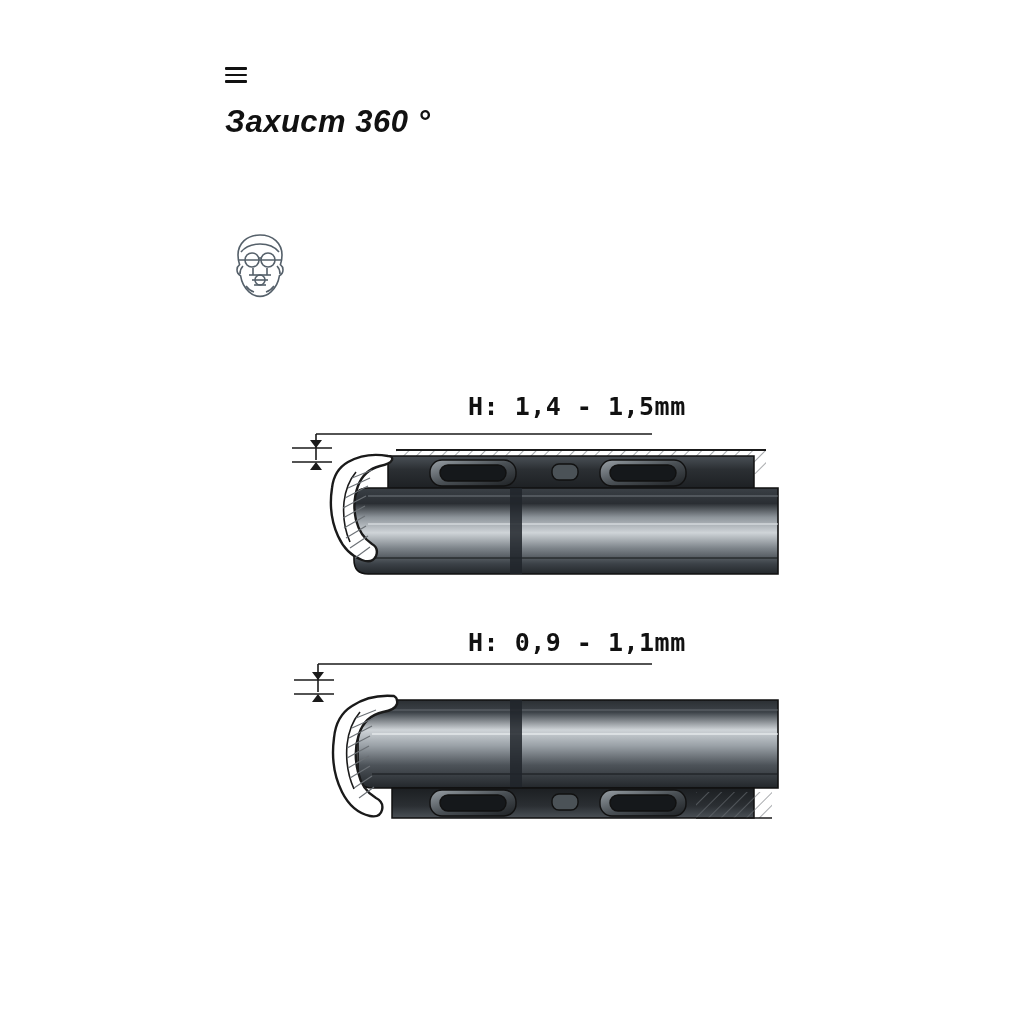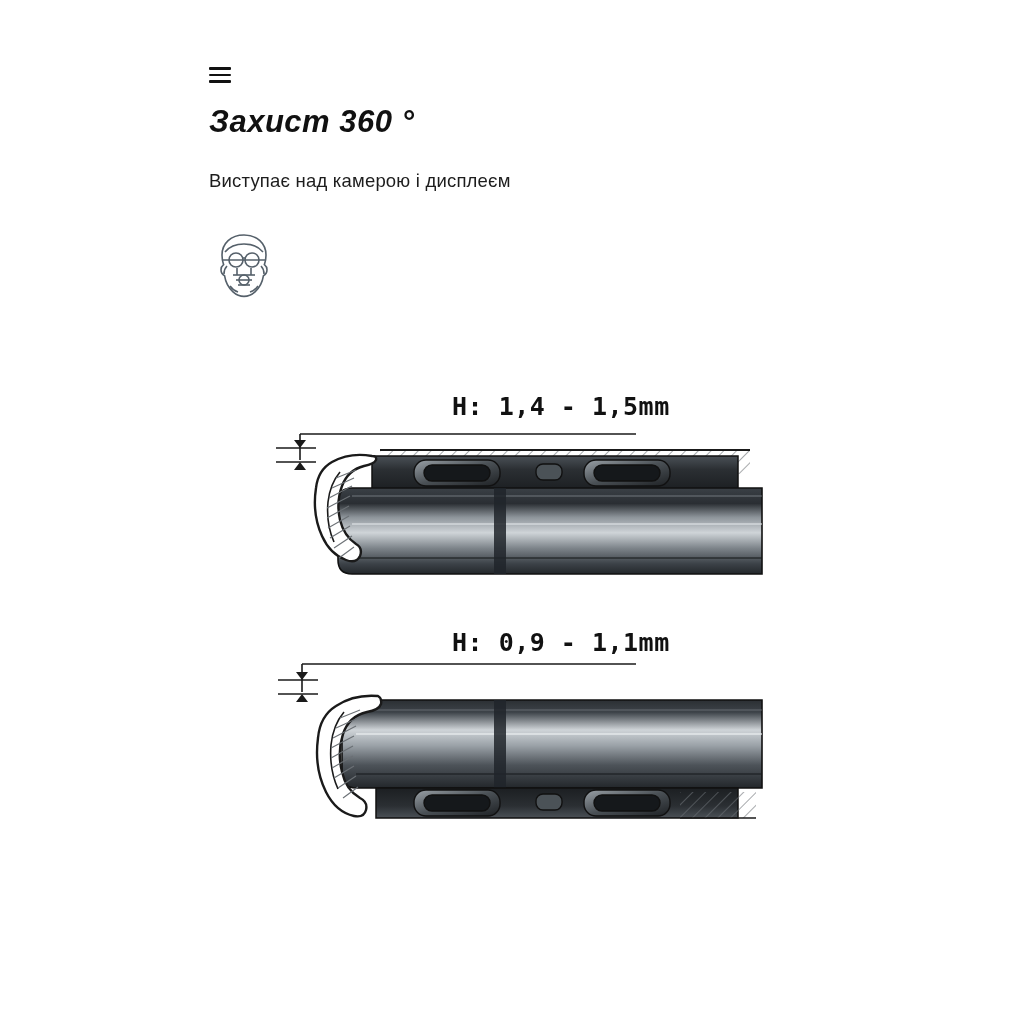--- a/index.html
+++ b/index.html
@@ -12,20 +12,21 @@
     height: 1024px;
     font-family: "Liberation Sans", sans-serif;
     color: #1a1a1a;
     overflow: hidden;
     position: relative;
   }
   .page {
     position: relative;
     width: 1004px;
     height: 1024px;
+    margin-left: 16px;
   }
 
   
   .menu-icon {
     position: absolute;
     left: 209px;
     top: 62px;
     width: 26px;
     height: 26px;
     display: flex;
@@ -100,21 +101,20 @@
 <div class="page">
 
   <div class="menu-icon">
     <span></span>
     <span></span>
     <span></span>
   </div>
 
   <div class="title">Захист 360 °</div>
 
-  <div class="subtitle">Виступає над камерою і дисплеєм</div>
 
   <div class="badge-icon">
     <svg width="82" height="82" viewBox="0 0 82 82" fill="none" stroke="#55606a" stroke-width="1.6">
       <path d="M41 7c-13 0-22 8.5-22 20 0 4 .6 7 1.6 9.6-1.6 1.2-2.6 3-2.6 5.2 0 2.6 1.4 4.8 3.6 6 1 6.4 4 12 8.4 16 3.2 2.9 7 4.6 11 4.6s7.8-1.7 11-4.6c4.4-4 7.4-9.6 8.4-16 2.2-1.2 3.6-3.4 3.6-6 0-2.2-1-4-2.6-5.2C62.4 34 63 31 63 27c0-11.5-9-20-22-20z"></path>
       <path d="M22 24c4-5 11-8 19-8s15 3 19 8"></path>
       <path d="M19.5 32h43"></path>
       <path d="M26 32c0-4 3-7 7-7s7 3 7 7-3 7-7 7-7-3-7-7z"></path>
       <path d="M42 32c0-4 3-7 7-7s7 3 7 7-3 7-7 7-7-3-7-7z"></path>
       <path d="M40 30h2"></path>
       <path d="M34 40v7"></path>

